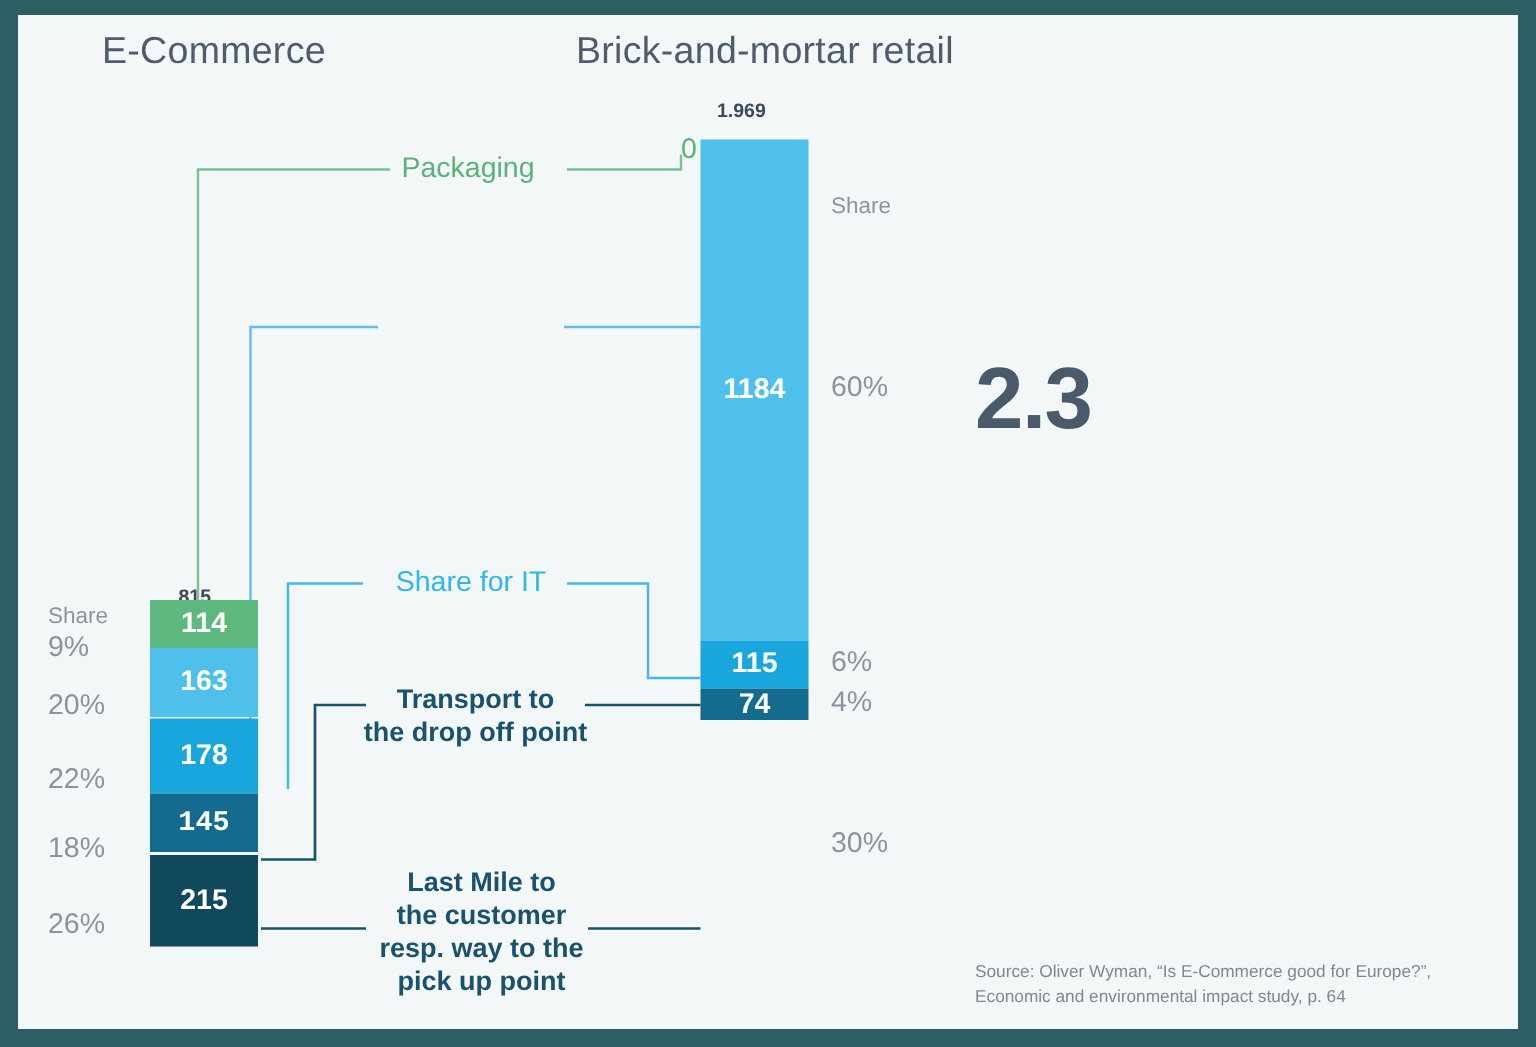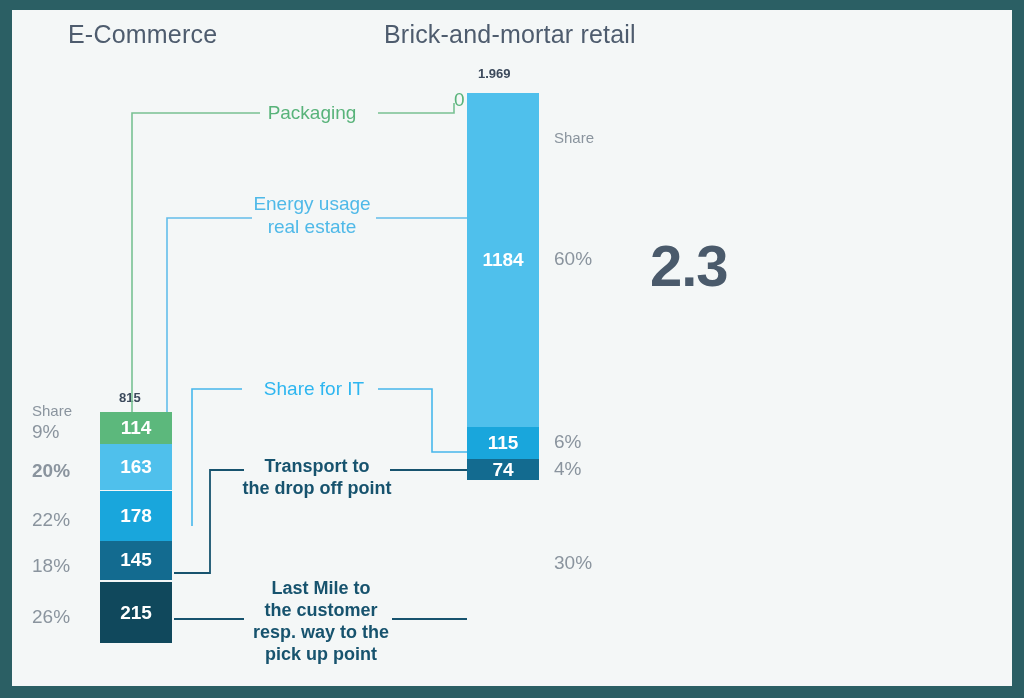--- a/index.html
+++ b/index.html
@@ -194,54 +194,54 @@
       <path d="M180 516 L180 379 L230 379" fill="none" stroke="#46b7ec" stroke-width="1.6"></path>
       <path d="M366 379 L420 379 L420 442 L455 442" fill="none" stroke="#46b7ec" stroke-width="1.6"></path>
 
       <path d="M162 563 L198 563 L198 460 L232 460" fill="none" stroke="#17536e" stroke-width="1.8"></path>
       <path d="M378 460 L455 460" fill="none" stroke="#17536e" stroke-width="1.8"></path>
 
       <path d="M162 609 L232 609" fill="none" stroke="#17536e" stroke-width="1.8"></path>
       <path d="M380 609 L455 609" fill="none" stroke="#17536e" stroke-width="1.8"></path>
     </svg>
 
-    <div class="bar" id="bar-left" style="top: 402px; height: 231px;">
+    <div class="bar" id="bar-left" style="top: 390px; height: 231px;">
         <div class="seg" style="top: 0px; height: 32.3117px; background: rgb(92, 184, 124);">114</div>
         <div class="seg" style="top: 32.3117px; height: 46.2px; background: rgb(79, 192, 236);">163</div>
         <div class="seg" style="top: 78.5117px; height: 50.4515px; background: rgb(25, 166, 220);">178</div>
-        <div class="seg" style="top: 128.963px; height: 39px; background: rgb(19, 107, 144);">145</div>
+        <div class="seg" style="top: 128.963px; height: 39px; background: rgb(19, 107, 144); font-family: Liberation Mono, monospace;">145</div>
         <div class="seg" style="top: 170.061px; height: 60.9387px; background: rgb(16, 72, 92);">215</div>
       </div>
     <div class="bar" id="bar-right" style="top: 83px; height: 555px;">
         <div class="seg" style="top: 0px; height: 333.733px; background: rgb(79, 192, 236);">1184</div>
         <div class="seg" style="top: 333.733px; height: 32.4149px; background: rgb(25, 166, 220);">115</div>
         <div class="seg" style="top: 366.148px; height: 20.8583px; background: rgb(19, 107, 144);">74</div>
       </div>
 
     <div id="shares-left">
         <div class="share-val share-left" style="top: 411.156px;">9%</div>
-        <div class="share-val share-left" style="top: 450.412px; font-weight: bold;">20%</div>
+        <div class="share-val share-left" style="top: 450.412px;">20%</div>
         <div class="share-val share-left" style="top: 498.737px;">22%</div>
         <div class="share-val share-left" style="top: 544.512px;">18%</div>
         <div class="share-val share-left" style="top: 595.531px; text-align: center;">26%</div>
       </div>
     <div id="shares-right">
         <div class="share-val share-right" style="top: 237.866px;">60%</div>
         <div class="share-val share-right" style="top: 420.94px;">6%</div>
         <div class="share-val share-right" style="top: 447.577px;">4%</div>
         <div class="share-val share-right" style="top: 542.003px;">30%</div>
       </div>
 
     <div class="cat-label" id="cat-packaging">Packaging</div>
-    <div class="cat-label" id="cat-energy-real-estate">Energy usage
-real estate</div>
     <div class="cat-label" id="cat-energy-it">Share for IT</div>
     <div class="cat-label" id="cat-transport">Transport to
 the drop off point</div>
     <div class="cat-label" id="cat-last-mile">Last Mile to
 the customer
 resp. way to the
 pick up point</div>
 
     <div id="factor-value">2.3</div>
+    <div id="source-note">Source: Oliver Wyman, “Is E-Commerce good for Europe?”,
+Economic and environmental impact study, p. 64</div>
 
   </div>
 </div>
 
 </body></html>

